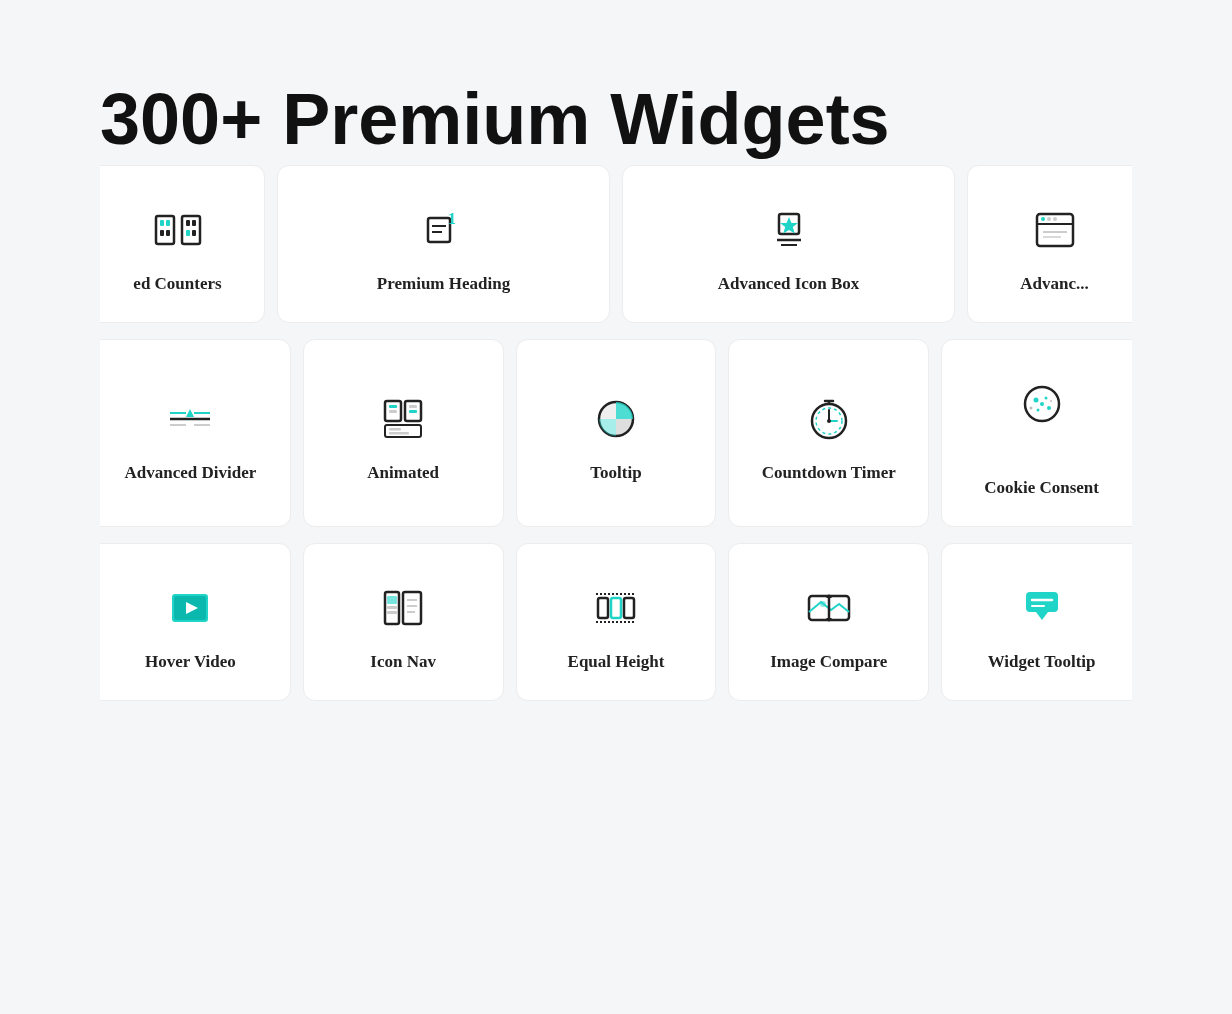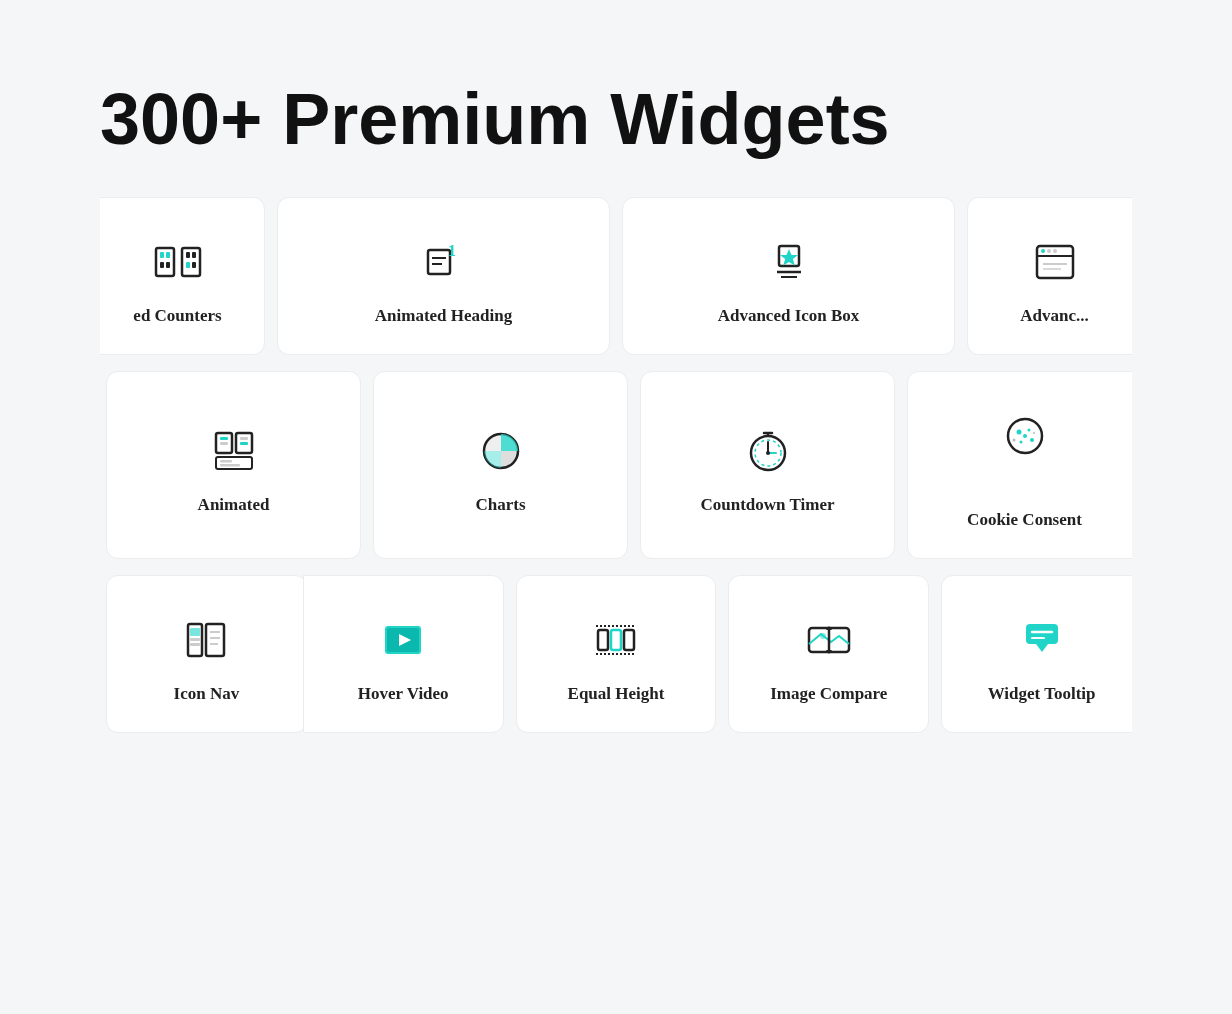--- a/index.html
+++ b/index.html
@@ -12,21 +12,20 @@
     .page-wrapper {
       max-width: 1232px;
       margin: 0 auto;
       padding: 80px 100px 40px 100px;
     }
     .hero-title {
       font-size: 72px;
       font-weight: 900;
       color: #111;
       line-height: 1.1;
-      margin-bottom: 32px;
     }
     .hero-description {
       font-size: 22px;
       color: #666;
       line-height: 1.7;
       max-width: 780px;
       margin-bottom: 56px;
     }
     .widgets-grid {
       width: 100%;
@@ -112,21 +111,21 @@
       <div class="widget-card">
         <div class="widget-icon">
           <svg viewBox="0 0 52 52" fill="none" xmlns="http://www.w3.org/2000/svg">
             <rect x="10" y="14" width="22" height="24" rx="2" stroke="#222" stroke-width="2.5" fill="none"></rect>
             <line x1="14" y1="22" x2="28" y2="22" stroke="#222" stroke-width="2"></line>
             <line x1="14" y1="28" x2="24" y2="28" stroke="#222" stroke-width="2"></line>
             <text x="30" y="20" font-size="16" font-weight="900" fill="#20d4c8" font-family="serif">1</text>
             <line x1="34" y1="10" x2="34" y2="14" stroke="#20d4c8" stroke-width="2"></line>
           </svg>
         </div>
-        <div class="widget-label">Animated Heading</div>
+        <div class="widget-label">Premium Heading</div>
       </div>
 
       <div class="widget-card">
         <div class="widget-icon">
           <svg viewBox="0 0 52 52" fill="none" xmlns="http://www.w3.org/2000/svg">
             <rect x="16" y="10" width="20" height="20" rx="2" stroke="#222" stroke-width="2.5" fill="none"></rect>
             <polygon points="26,13 28.5,19 35,19 29.8,23 31.8,29.5 26,26 20.2,29.5 22.2,23 17,19 23.5,19" fill="#20d4c8"></polygon>
             <line x1="14" y1="36" x2="38" y2="36" stroke="#222" stroke-width="2.5"></line>
             <line x1="18" y1="41" x2="34" y2="41" stroke="#222" stroke-width="2"></line>
           </svg>
@@ -145,20 +144,33 @@
             <line x1="14" y1="28" x2="38" y2="28" stroke="#ccc" stroke-width="2"></line>
             <line x1="14" y1="33" x2="32" y2="33" stroke="#ccc" stroke-width="1.5"></line>
           </svg>
         </div>
         <div class="widget-label">Advanc...</div>
       </div>
     </div>
 
     <div class="grid-row">
 
+      <div class="widget-card partial-left" style="max-width:235px;">
+        <div class="widget-icon">
+          <svg viewBox="0 0 52 52" fill="none" xmlns="http://www.w3.org/2000/svg">
+            <line x1="6" y1="26" x2="46" y2="26" stroke="#222" stroke-width="2.5"></line>
+            <line x1="6" y1="20" x2="22" y2="20" stroke="#20d4c8" stroke-width="2"></line>
+            <line x1="30" y1="20" x2="46" y2="20" stroke="#20d4c8" stroke-width="2"></line>
+            <polygon points="26,16 30,24 22,24" fill="#20d4c8"></polygon>
+            <line x1="6" y1="32" x2="22" y2="32" stroke="#ccc" stroke-width="2"></line>
+            <line x1="30" y1="32" x2="46" y2="32" stroke="#ccc" stroke-width="2"></line>
+          </svg>
+        </div>
+        <div class="widget-label">Advanced Divider</div>
+      </div>
 
       <div class="widget-card">
         <div class="widget-icon">
           <svg viewBox="0 0 52 52" fill="none" xmlns="http://www.w3.org/2000/svg">
             <rect x="8" y="8" width="16" height="20" rx="2" stroke="#222" stroke-width="2.5" fill="none"></rect>
             <rect x="12" y="12" width="8" height="3" rx="1" fill="#20d4c8"></rect>
             <rect x="12" y="17" width="8" height="3" rx="1" fill="#ccc"></rect>
             <rect x="28" y="8" width="16" height="20" rx="2" stroke="#222" stroke-width="2.5" fill="none"></rect>
             <rect x="32" y="12" width="8" height="3" rx="1" fill="#ccc"></rect>
             <rect x="32" y="17" width="8" height="3" rx="1" fill="#20d4c8"></rect>
@@ -173,21 +185,21 @@
       <div class="widget-card">
         <div class="widget-icon">
           <svg viewBox="0 0 52 52" fill="none" xmlns="http://www.w3.org/2000/svg">
             <circle cx="26" cy="26" r="17" stroke="#222" stroke-width="2.5" fill="none"></circle>
             <path d="M26 9 A17 17 0 0 1 43 26 L26 26 Z" fill="#20d4c8" opacity="0.8"></path>
             <path d="M26 26 L43 26 A17 17 0 0 1 26 43 Z" fill="#222" opacity="0.15"></path>
             <path d="M26 26 L26 43 A17 17 0 0 1 9 26 Z" fill="#20d4c8" opacity="0.4"></path>
             <path d="M26 26 L9 26 A17 17 0 0 1 26 9 Z" fill="#222" opacity="0.07"></path>
           </svg>
         </div>
-        <div class="widget-label">Charts</div>
+        <div class="widget-label">Tooltip</div>
       </div>
 
       <div class="widget-card">
         <div class="widget-icon">
           <svg viewBox="0 0 52 52" fill="none" xmlns="http://www.w3.org/2000/svg">
             <circle cx="26" cy="28" r="17" stroke="#222" stroke-width="2.5" fill="none"></circle>
             <circle cx="26" cy="28" r="13" stroke="#20d4c8" stroke-width="1.5" stroke-dasharray="3 3" fill="none"></circle>
             <line x1="26" y1="28" x2="26" y2="17" stroke="#222" stroke-width="2" stroke-linecap="round"></line>
             <line x1="26" y1="28" x2="34" y2="28" stroke="#20d4c8" stroke-width="2" stroke-linecap="round"></line>
             <circle cx="26" cy="28" r="2" fill="#222"></circle>
@@ -210,48 +222,48 @@
             <circle cx="15" cy="30" r="1.5" fill="#222" opacity="0.3"></circle>
             <circle cx="35" cy="23" r="1" fill="#222" opacity="0.3"></circle>
           </svg>
         </div>
         <div class="widget-label">Cookie Consent</div>
       </div>
     </div>
 
     <div class="grid-row">
 
+      <div class="widget-card partial-left" style="max-width:205px;">
+        <div class="widget-icon">
+          <svg viewBox="0 0 52 52" fill="none" xmlns="http://www.w3.org/2000/svg">
+            <rect x="8" y="12" width="36" height="28" rx="3" fill="#20d4c8"></rect>
+            <rect x="10" y="14" width="32" height="24" rx="2" fill="#0bb8ae"></rect>
+            <polygon points="22,20 22,32 34,26" fill="#fff"></polygon>
+            <circle cx="26" cy="26" r="3" fill="#fff" opacity="0.3"></circle>
+          </svg>
+        </div>
+        <div class="widget-label">Hover Video</div>
+      </div>
+
       <div class="widget-card">
         <div class="widget-icon">
           <svg viewBox="0 0 52 52" fill="none" xmlns="http://www.w3.org/2000/svg">
             <rect x="8" y="10" width="14" height="32" rx="2" stroke="#222" stroke-width="2.5" fill="none"></rect>
             <rect x="10" y="14" width="10" height="8" rx="1" fill="#20d4c8" opacity="0.6"></rect>
             <rect x="10" y="24" width="10" height="3" rx="1" fill="#ccc"></rect>
             <rect x="10" y="29" width="10" height="3" rx="1" fill="#ccc"></rect>
             <rect x="26" y="10" width="18" height="32" rx="2" stroke="#222" stroke-width="2.5" fill="none"></rect>
             <line x1="30" y1="18" x2="40" y2="18" stroke="#ccc" stroke-width="2"></line>
             <line x1="30" y1="24" x2="40" y2="24" stroke="#ccc" stroke-width="2"></line>
             <line x1="30" y1="30" x2="38" y2="30" stroke="#ccc" stroke-width="2"></line>
           </svg>
         </div>
         <div class="widget-label">Icon Nav</div>
       </div>
 
-      <div class="widget-card partial-left" style="max-width:205px;">
-        <div class="widget-icon">
-          <svg viewBox="0 0 52 52" fill="none" xmlns="http://www.w3.org/2000/svg">
-            <rect x="8" y="12" width="36" height="28" rx="3" fill="#20d4c8"></rect>
-            <rect x="10" y="14" width="32" height="24" rx="2" fill="#0bb8ae"></rect>
-            <polygon points="22,20 22,32 34,26" fill="#fff"></polygon>
-            <circle cx="26" cy="26" r="3" fill="#fff" opacity="0.3"></circle>
-          </svg>
-        </div>
-        <div class="widget-label">Hover Video</div>
-      </div>
-
       <div class="widget-card">
         <div class="widget-icon">
           <svg viewBox="0 0 52 52" fill="none" xmlns="http://www.w3.org/2000/svg">
             <rect x="8" y="16" width="10" height="20" rx="2" stroke="#222" stroke-width="2.5" fill="none"></rect>
             <rect x="21" y="16" width="10" height="20" rx="2" stroke="#20d4c8" stroke-width="2.5" fill="none"></rect>
             <rect x="34" y="16" width="10" height="20" rx="2" stroke="#222" stroke-width="2.5" fill="none"></rect>
             <line x1="6" y1="12" x2="46" y2="12" stroke="#222" stroke-width="2" stroke-dasharray="2 2"></line>
             <line x1="6" y1="40" x2="46" y2="40" stroke="#222" stroke-width="2" stroke-dasharray="2 2"></line>
           </svg>
         </div>

